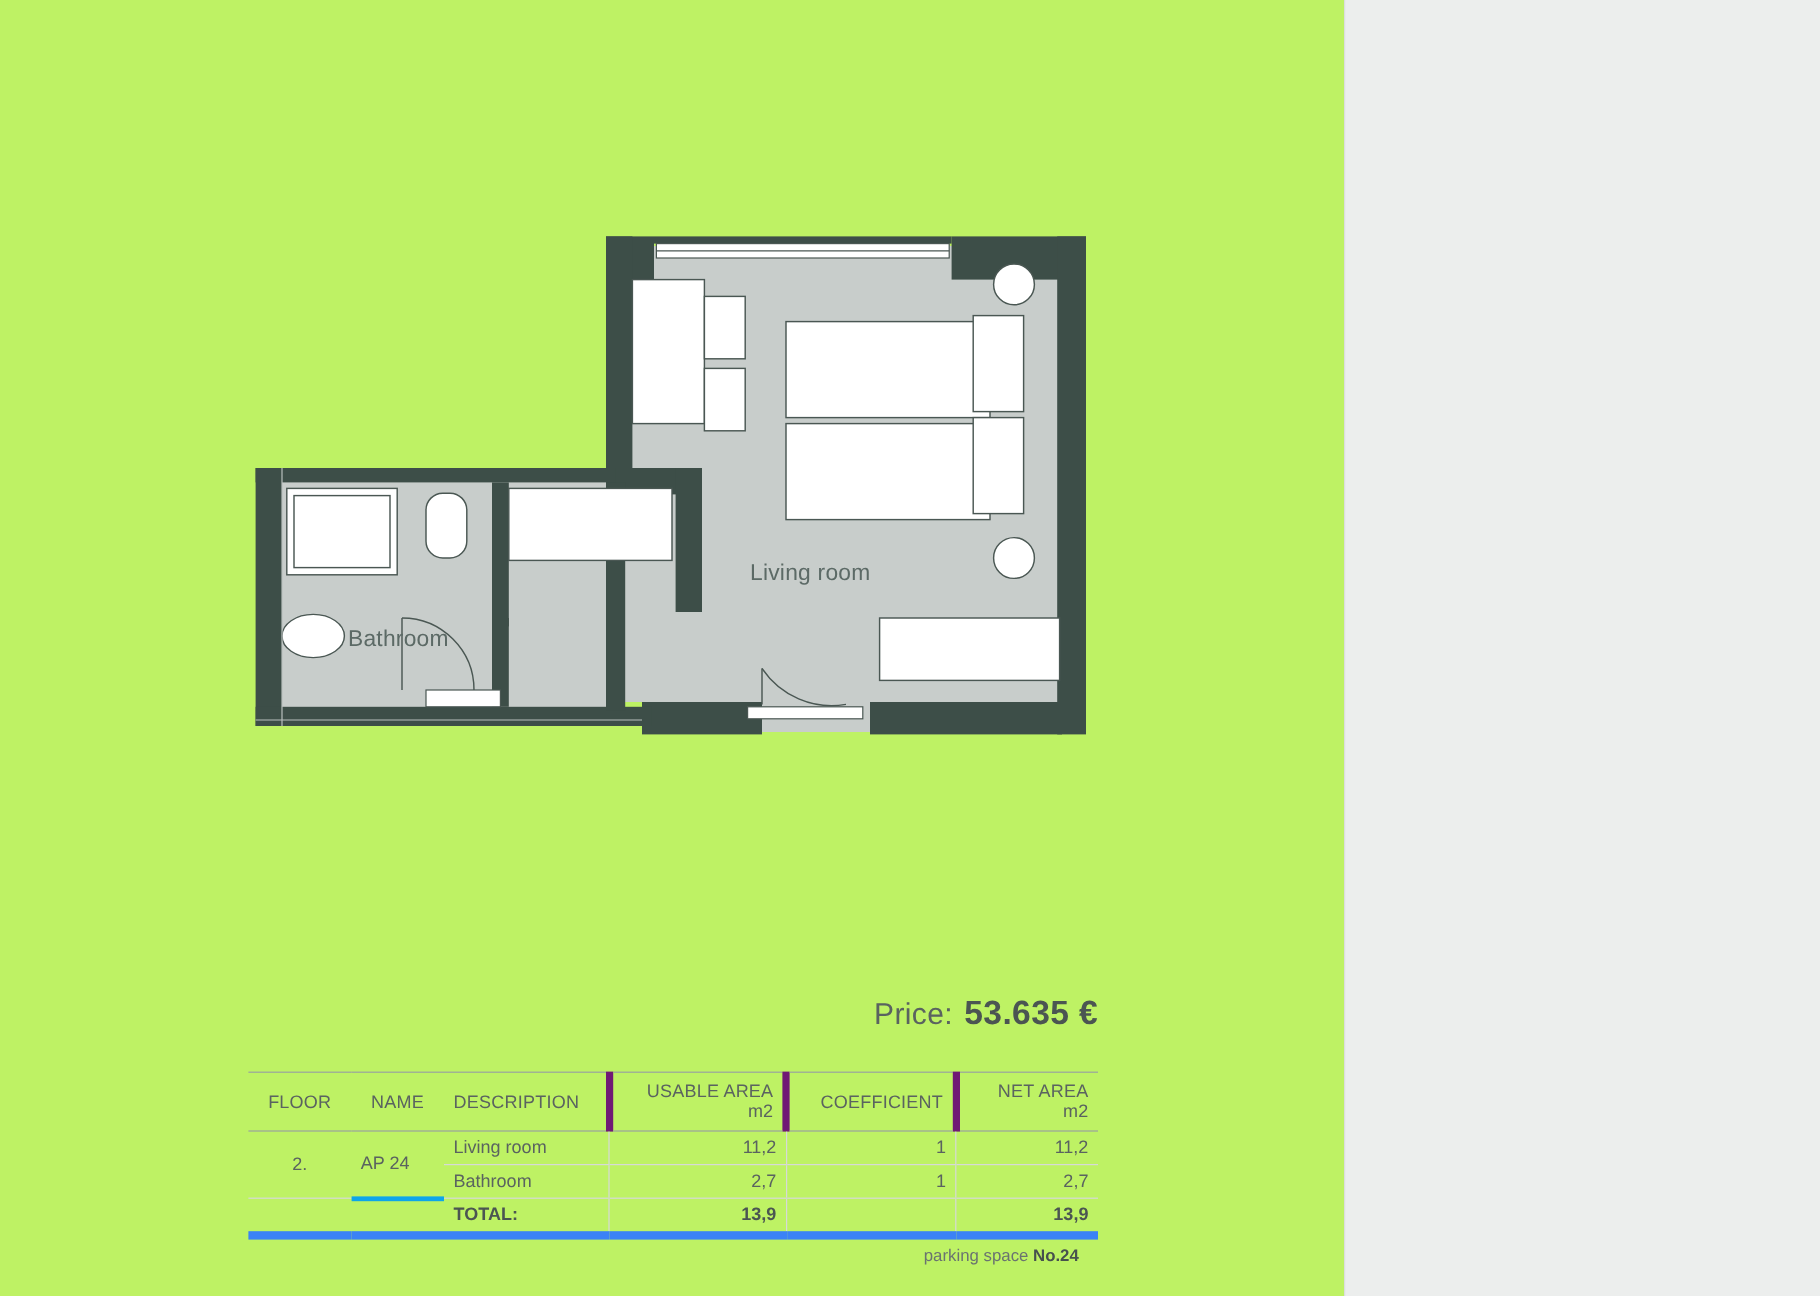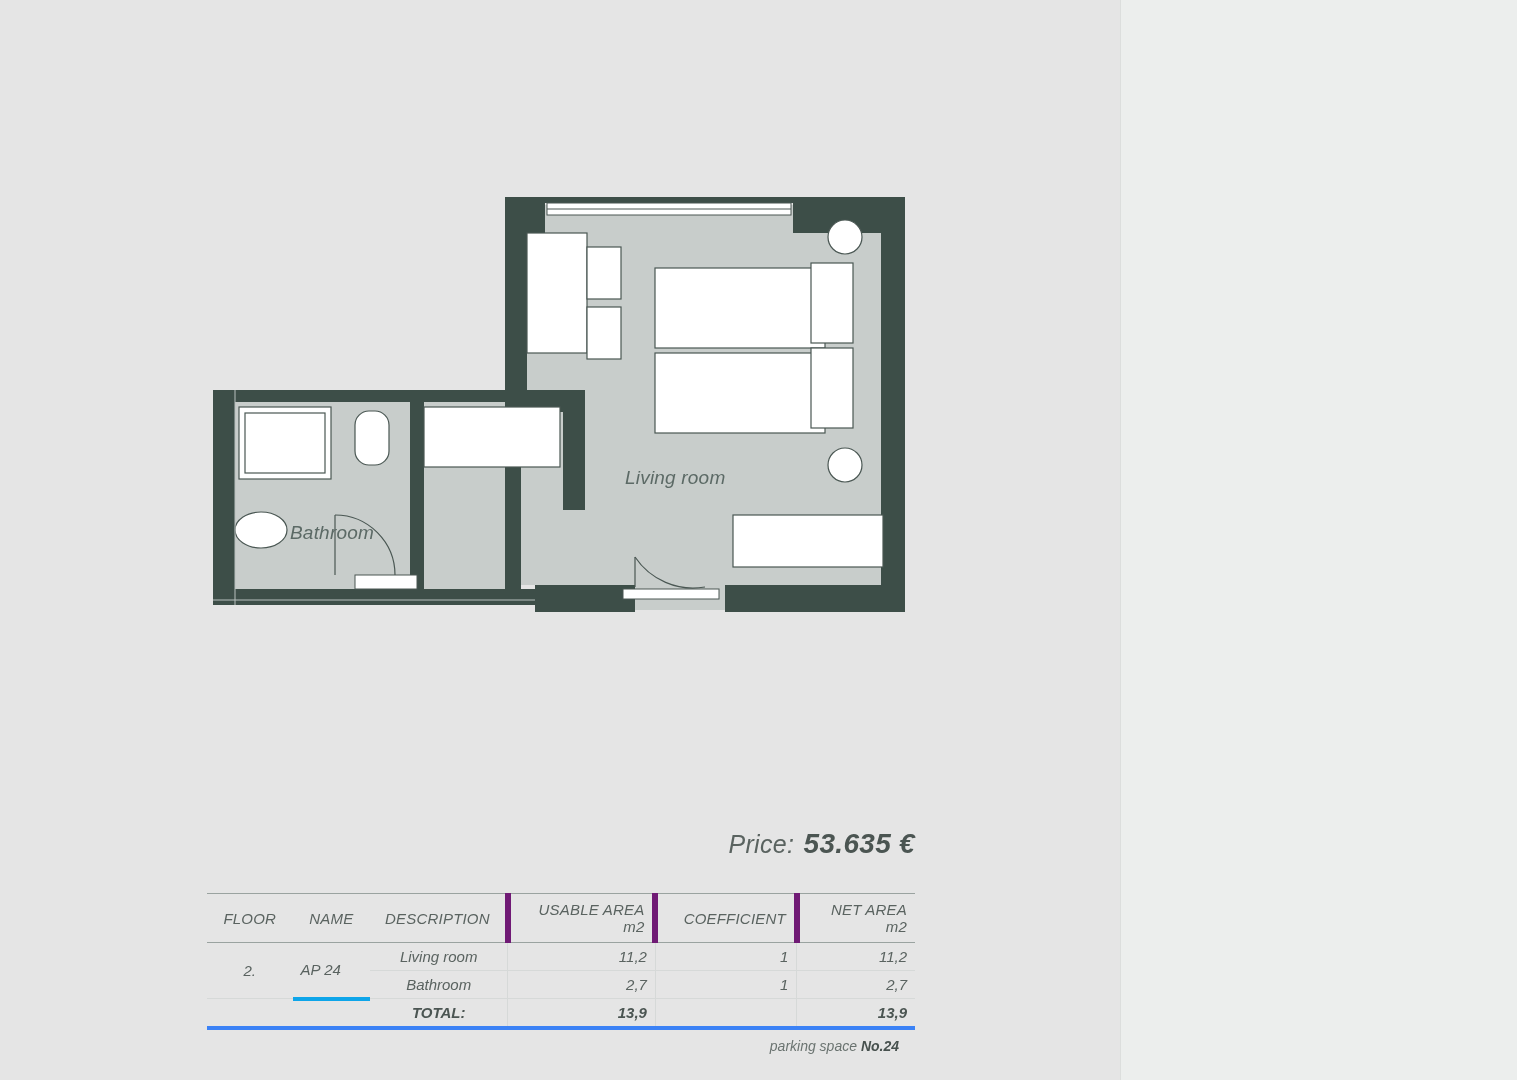--- a/index.html
+++ b/index.html
@@ -15,22 +15,21 @@
     font-family: "Liberation Sans", sans-serif;
     color: #5a6360;
   }
 
   
   #sheet {
     position: absolute;
     left: 0; top: 0;
     width: 1120px;
     height: 1080px;
-    background: #e5e5e5;
-    font-style: italic;
+    background: #bef264;
   }
 
   
   #right-panel {
     position: absolute;
     left: 1120px; top: 0;
     width: 397px;
     height: 1080px;
     background: #eceeed;
   }
@@ -101,30 +100,30 @@
   #area-table thead th {
     border-bottom: 1px solid #9aa3a0;
     border-top: 1px solid #9aa3a0;
     font-size: 15px;
     letter-spacing: .2px;
     padding-top: 7px;
     padding-bottom: 7px;
   }
   #area-table .col-floor { width: 78px; text-align: center; margin-top: 16px; }
   #area-table .col-name  { width: 70px; text-align: center; }
-  #area-table .col-desc  { width: 126px; text-align: center; margin-top: 18px; }
+  #area-table .col-desc  { width: 126px; text-align: left; margin-top: 18px; }
   #area-table .col-usable{ width: 158px; text-align: right; }
   #area-table .col-coef  { width: 128px; text-align: right; }
   #area-table .col-net   { width: 128px; text-align: right; }
 
   #area-table tbody td {
     border-bottom: 1px solid #d6d9d8;
   }
   #area-table tbody tr.total-row td {
-    border-bottom: 4px solid #3b82f6;
+    border-bottom: 7px solid #3b82f6;
     border-top: 1px solid #d6d9d8;
     font-weight: bold;
     color: #4b5552;
   }
   #area-table td.vsep,
   #area-table th.vsep {
     border-left: 1px solid #d6d9d8;
   }
   #area-table th.vsep { border-left: 6px solid #701a75; }
   .num { font-variant-numeric: tabular-nums; }

